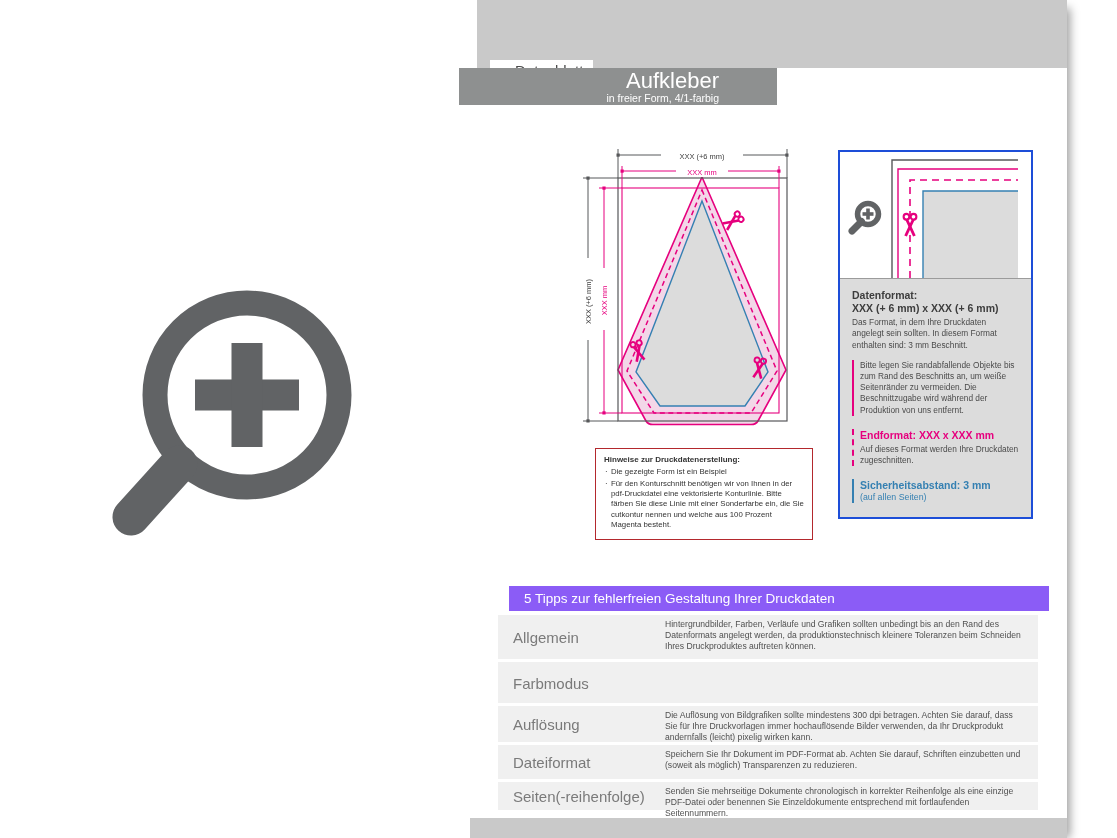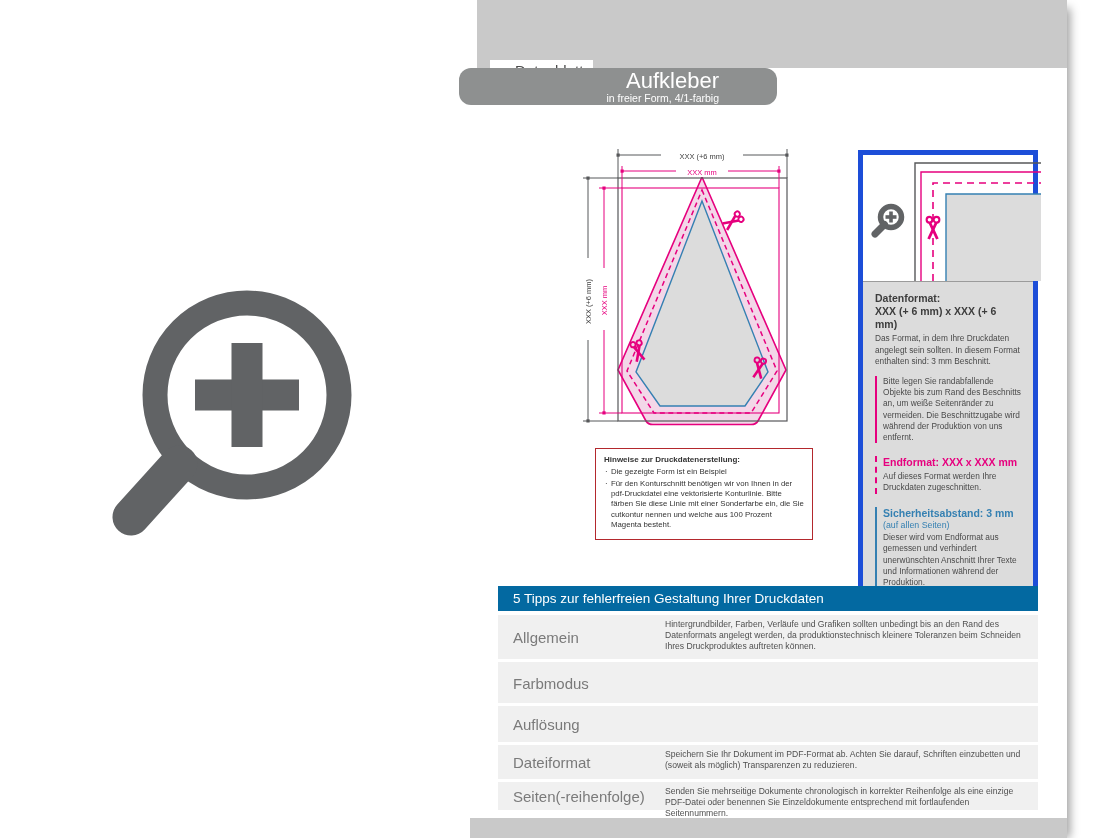--- a/index.html
+++ b/index.html
@@ -12,51 +12,51 @@
 
   
   .page{position:absolute;left:470px;top:0;width:597px;height:838px;background:#fff;
         box-shadow:7px 4px 9px -4px rgba(0,0,0,0.38);}
   .page-gray-top{position:absolute;left:7px;top:0;right:0;height:68px;background:#c9c9c9;}
   .page-gray-bottom{position:absolute;left:0;bottom:0;right:0;height:20px;background:#c9c9c9;}
 
   .tab-datenblatt{position:absolute;left:20px;top:60px;width:103px;height:22px;background:#ffffff;
         color:#4a4a4a;font-size:15px;line-height:22px;padding-left:25px;}
   .header-bar{position:absolute;left:-11px;top:68px;width:318px;height:37px;background:#8e9090;
-        color:#ffffff;text-align:right;padding-right:58px;border-radius:12px;}
+        color:#ffffff;text-align:right;padding-right:58px;}
   .header-title{font-size:22px;line-height:24px;margin-top:1px;}
   .header-sub{font-size:10.5px;line-height:11px;}
 
   
   .drawing{position:absolute;left:105px;top:140px;width:270px;height:310px;}
 
   
   .note-box{position:absolute;left:125px;top:448px;width:218px;min-height:78px;
         border:1px solid #b3282d;background:#fff;padding:6px 8px 7px 8px;color:#333;}
   .note-title{font-size:8px;font-weight:bold;margin-bottom:3px;}
   .note-list{margin:0;padding:0;list-style:none;font-size:7.8px;line-height:1.3;}
   .note-list li{padding-left:7px;position:relative;margin-bottom:2px;}
   .note-list li::before{content:"·";position:absolute;left:1px;}
 
   
-  .side-panel{position:absolute;left:388px;top:150px;width:180px;border:5px solid #1d4ed8;}
+  .side-panel{position:absolute;left:368px;top:150px;width:195px;border:2px solid #1d4ed8;}
   .detail-box{position:relative;width:100%;height:127px;background:#ffffff;border-bottom:1px solid #9b9b9b;}
   .info-panel{background:#dcdcdc;padding:10px 12px 14px 12px;color:#414141;}
   .info-title{font-size:10.5px;font-weight:bold;line-height:1.25;color:#3d3d3d;}
   .info-body{font-size:8.3px;line-height:1.35;margin-top:2px;color:#4a4a4a;}
   .sec-beschnitt{margin-top:9px;border-left:2.5px solid #e6007e;padding-left:6px;}
   .sec-endformat{margin-top:13px;border-left:2.5px dashed #e6007e;padding-left:6px;}
   .sec-endformat .info-title{color:#e6007e;}
   .sec-sicherheit{margin-top:13px;border-left:2.5px solid #3580b2;padding-left:6px;}
   .sec-sicherheit .info-title{color:#3580b2;}
   .info-sub{font-size:8.8px;color:#3580b2;line-height:1.2;}
 
   
   .tips{position:absolute;left:28px;top:586px;width:540px;}
-  .tips-header{position:absolute;left:0;top:0;width:540px;height:25px;background:#0369a1;
+  .tips-header{position:absolute;left:11px;top:0;width:540px;height:25px;background:#8b5cf6;
         color:#fff;font-size:13.5px;line-height:25px;padding-left:15px;}
   .tip-row{position:absolute;left:0;width:540px;background:#f0f0f0;}
   .tip-label{position:absolute;left:15px;top:50%;transform:translateY(-50%);
         font-size:15px;color:#7a7a7a;}
   .tip-text{position:absolute;left:167px;top:4px;width:362px;font-size:8.6px;
         line-height:1.3;color:#4f4f4f;}
   .row1{top:29px;height:44px;} .row2{top:76px;height:41px;}
   .row3{top:120px;height:36px;} .row4{top:159px;height:34px;padding-left:8px;}
   .row5{top:196px;height:28px;}
 </style>
@@ -175,37 +175,37 @@
         <div class="sec-beschnitt">
           <div class="info-body" style="margin-top:0">Bitte legen Sie randabfallende Objekte bis zum Rand des Beschnitts an, um weiße Seitenränder zu vermeiden. Die Beschnittzugabe wird während der Produktion von uns entfernt.</div>
         </div>
         <div class="sec-endformat">
           <div class="info-title">Endformat: XXX x XXX mm</div>
           <div class="info-body">Auf dieses Format werden Ihre Druckdaten zugeschnitten.</div>
         </div>
         <div class="sec-sicherheit">
           <div class="info-title">Sicherheitsabstand: 3 mm</div>
           <div class="info-sub">(auf allen Seiten)</div>
-          <div class="info-body">Dieser wird vom Endformat aus gemessen und verhindert unerwünschten Anschnitt Ihrer Texte und Informationen während der Produktion.</div>
         </div>
       </div>
     </div>
 
     <div class="tips">
       <div class="tips-header">5 Tipps zur fehlerfreien Gestaltung Ihrer Druckdaten</div>
 
       <div class="tip-row row1">
         <div class="tip-label">Allgemein</div>
         <div class="tip-text">Hintergrundbilder, Farben, Verläufe und Grafiken sollten unbedingt bis an den Rand des Datenformats angelegt werden, da produktionstechnisch kleinere Toleranzen beim Schneiden Ihres Druckproduktes auftreten können.</div>
       </div>
       <div class="tip-row row2">
         <div class="tip-label">Farbmodus</div>
       </div>
       <div class="tip-row row3">
         <div class="tip-label">Auflösung</div>
+        <div class="tip-text">Die Auflösung von Bildgrafiken sollte mindestens 300 dpi betragen. Achten Sie darauf, dass Sie für Ihre Druckvorlagen immer hochauflösende Bilder verwenden, da Ihr Druckprodukt andernfalls (leicht) pixelig wirken kann.</div>
       </div>
       <div class="tip-row row4">
         <div class="tip-label">Dateiformat</div>
         <div class="tip-text">Speichern Sie Ihr Dokument im PDF-Format ab. Achten Sie darauf, Schriften einzubetten und (soweit als möglich) Transparenzen zu reduzieren.</div>
       </div>
       <div class="tip-row row5">
         <div class="tip-label">Seiten(-reihenfolge)</div>
         <div class="tip-text">Senden Sie mehrseitige Dokumente chronologisch in korrekter Reihenfolge als eine einzige PDF-Datei oder benennen Sie Einzeldokumente entsprechend mit fortlaufenden Seitennummern.</div>
       </div>
     </div>

